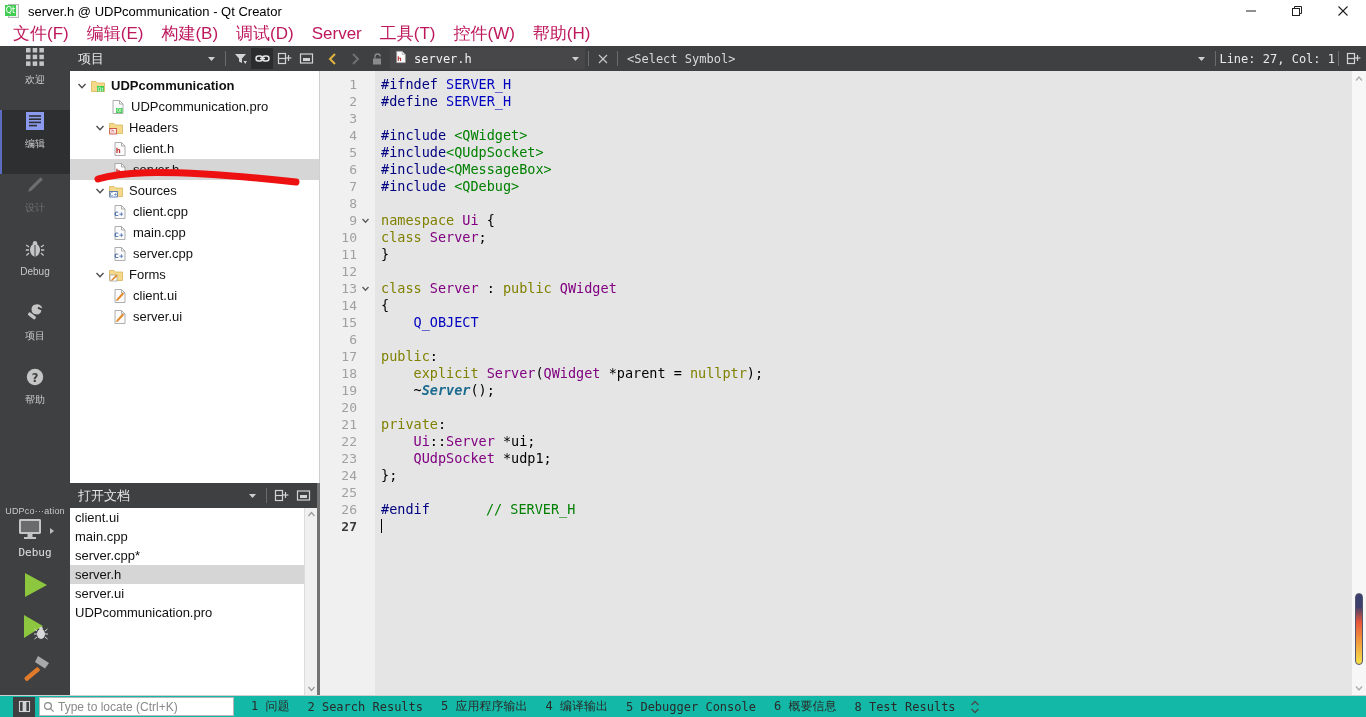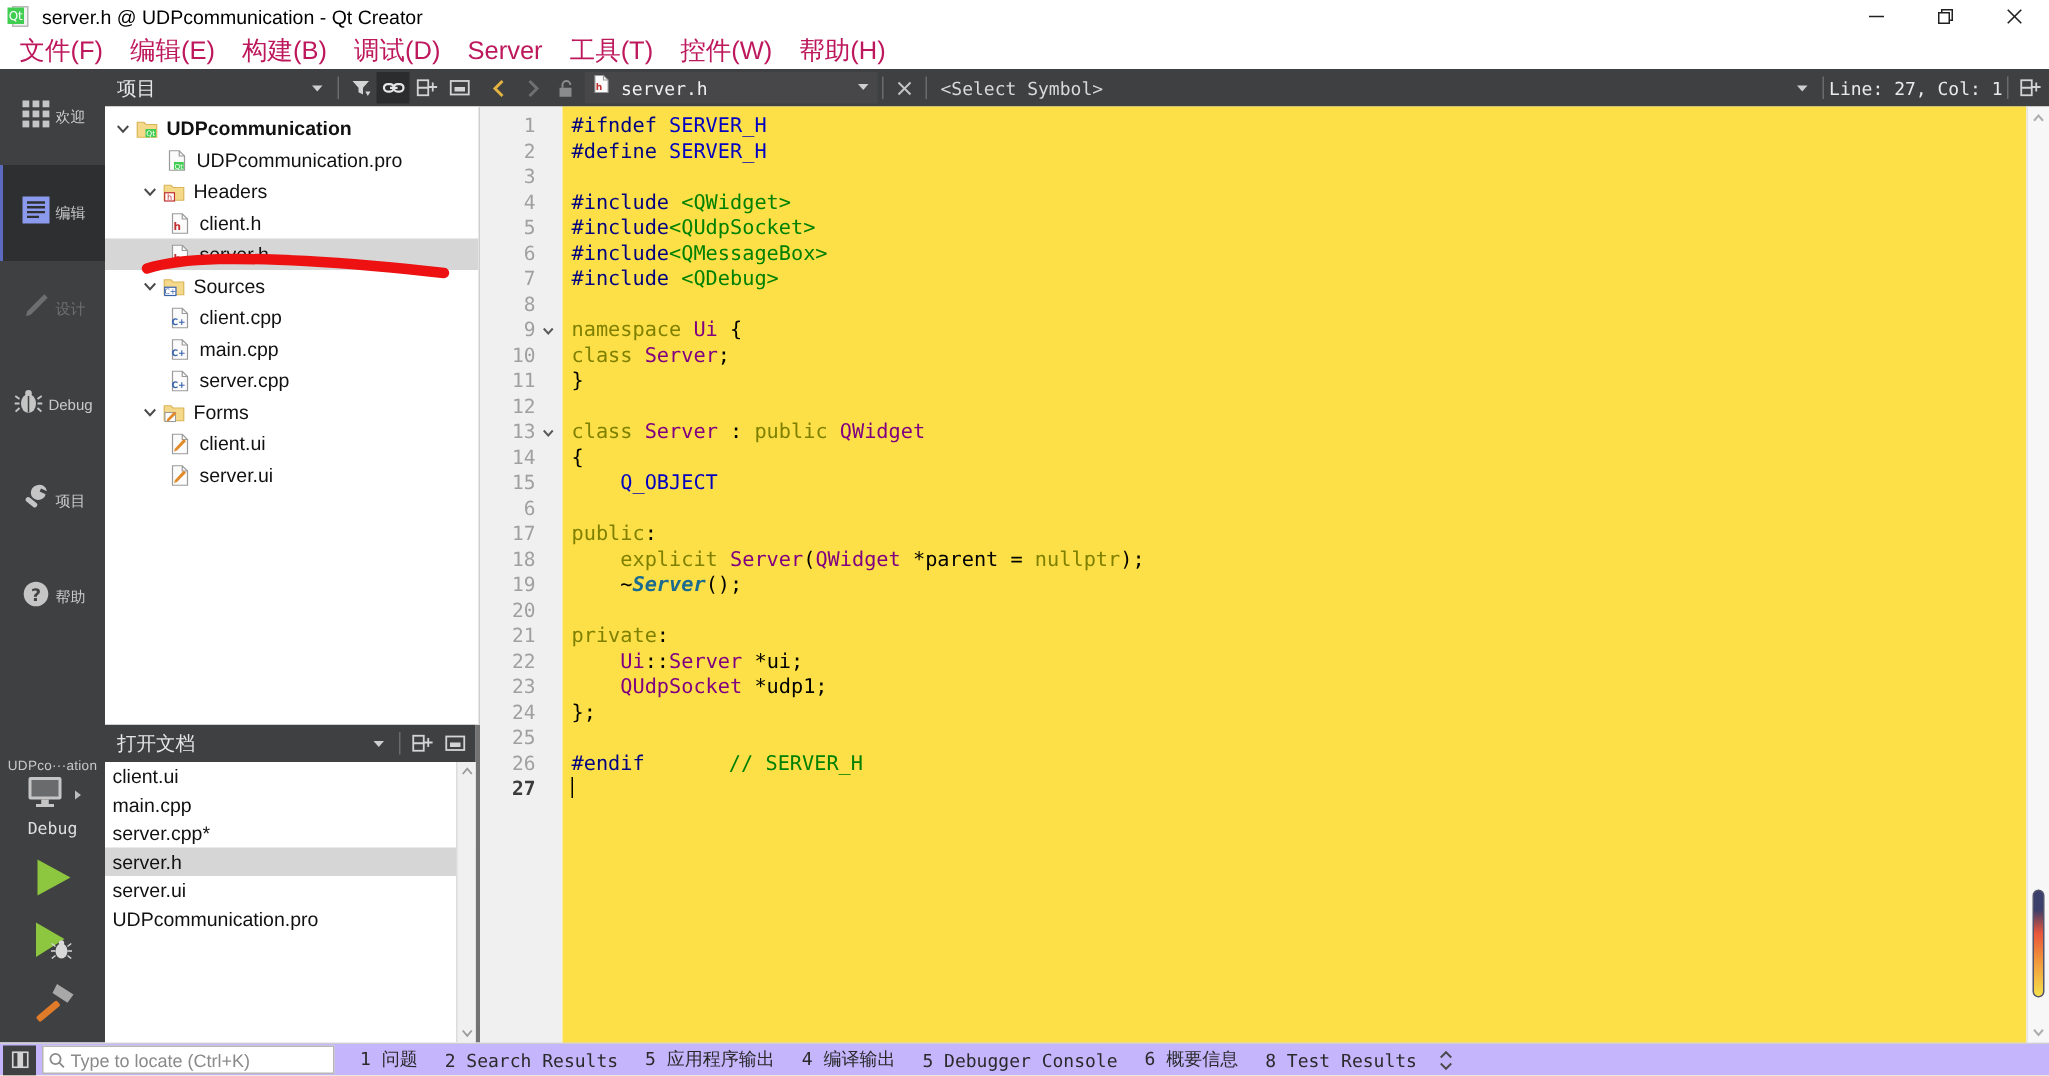--- a/index.html
+++ b/index.html
@@ -47,22 +47,22 @@
 
   
   .mid { flex: 1 1 auto; display: flex; min-height: 0; }
 
   
   .modebar {
     width: 70px; flex: 0 0 70px; background: #3f4042; display: flex; flex-direction: column;
     color: #c9c9c9;
   }
   .mode {
-    height: 64px; display: flex; flex-direction: row; align-items: center;
-    justify-content: center; gap: 2px; position: relative;
+    height: 64px; display: flex; flex-direction: column; align-items: center;
+    gap: 2px; position: relative;
   }
   .mode .mlabel { font-size: 10px; line-height: 11px; font-family: "Liberation Sans", sans-serif; }
   .mode.selected { background: #2e2f31; }
   .mode.selected::before {
     content: ""; position: absolute; left: 0; top: 0; bottom: 0; width: 2px; background: #5c6bc0;
   }
   .mode.disabled { color: #6d6e70; }
   .mode .gicon { display: block; }
 
   .modespacer { flex: 1 1 auto; }
@@ -131,21 +131,21 @@
     text-align: right; user-select: none;
   }
   .gline { height: 17px; line-height: 17px; position: relative; padding-right: 18px; }
   .gline.cur { color: #3b3b3b; font-weight: bold; }
   .gline .fold {
     position: absolute; right: 3px; top: 0; width: 13px; height: 17px;
     display: flex; align-items: center; justify-content: center;
   }
   .code {
     flex: 1 1 auto; position: relative; padding-top: 5px; overflow: hidden;
-    font-family: "DejaVu Sans Mono", monospace; font-size: 13.5px; background: #fde047;
+    font-family: "DejaVu Sans Mono", monospace; font-size: 13.5px; background: #e5e5e5;
   }
   .cline { height: 17px; line-height: 17px; white-space: pre; padding-left: 6px; }
   .tok-pp    { color: #000080; }
   .tok-inc   { color: #008000; }
   .tok-kw    { color: #808000; }
   .tok-type  { color: #800080; }
   .tok-macro { color: #0000c0; }
   .tok-plain { color: #000000; }
   .tok-virt  { color: #1a6b8f; font-weight: bold; font-style: italic; }
   .tok-cmt   { color: #008000; margin-left: 48px; }
@@ -161,22 +161,22 @@
   .vscroll .sarrow { height: 15px; display: flex; align-items: center; justify-content: center; }
   .vscroll .sarrow.bot { position: absolute; bottom: 0; left: 0; right: 0; }
   .vscroll .thumb {
     position: absolute; left: 3px; right: 3px; bottom: 30px; height: 72px; border-radius: 5px;
     background: linear-gradient(180deg,#3b3f6b 0%, #3b3f6b 18%, #e8553b 40%, #f08c3a 62%, #f5e04a 100%);
     border: 1px solid #55556e;
   }
 
   
   .statusbar {
-    height: 22px; flex: 0 0 22px; background: #c4b5fd; display: flex; align-items: center;
-    border-top: 1px solid #cfcfcf; padding-left: 0;
+    height: 22px; flex: 0 0 22px; background: #14b8a6; display: flex; align-items: center;
+    border-top: 1px solid #cfcfcf; padding-left: 11px;
   }
   .locator {
     display: flex; align-items: center; height: 19px; width: 195px; border: 1px solid #b6b6b6;
     background: #fff; margin-left: 4px;
   }
   .locator .licon { width: 18px; display: flex; align-items: center; justify-content: center; }
   .locator .ltext { font-size: 12px; color: #8a8a8a; }
   .locbtn {
     width: 22px; height: 20px; display: flex; align-items: center; justify-content: center;
     background: #3f4042; margin-left: 2px;

